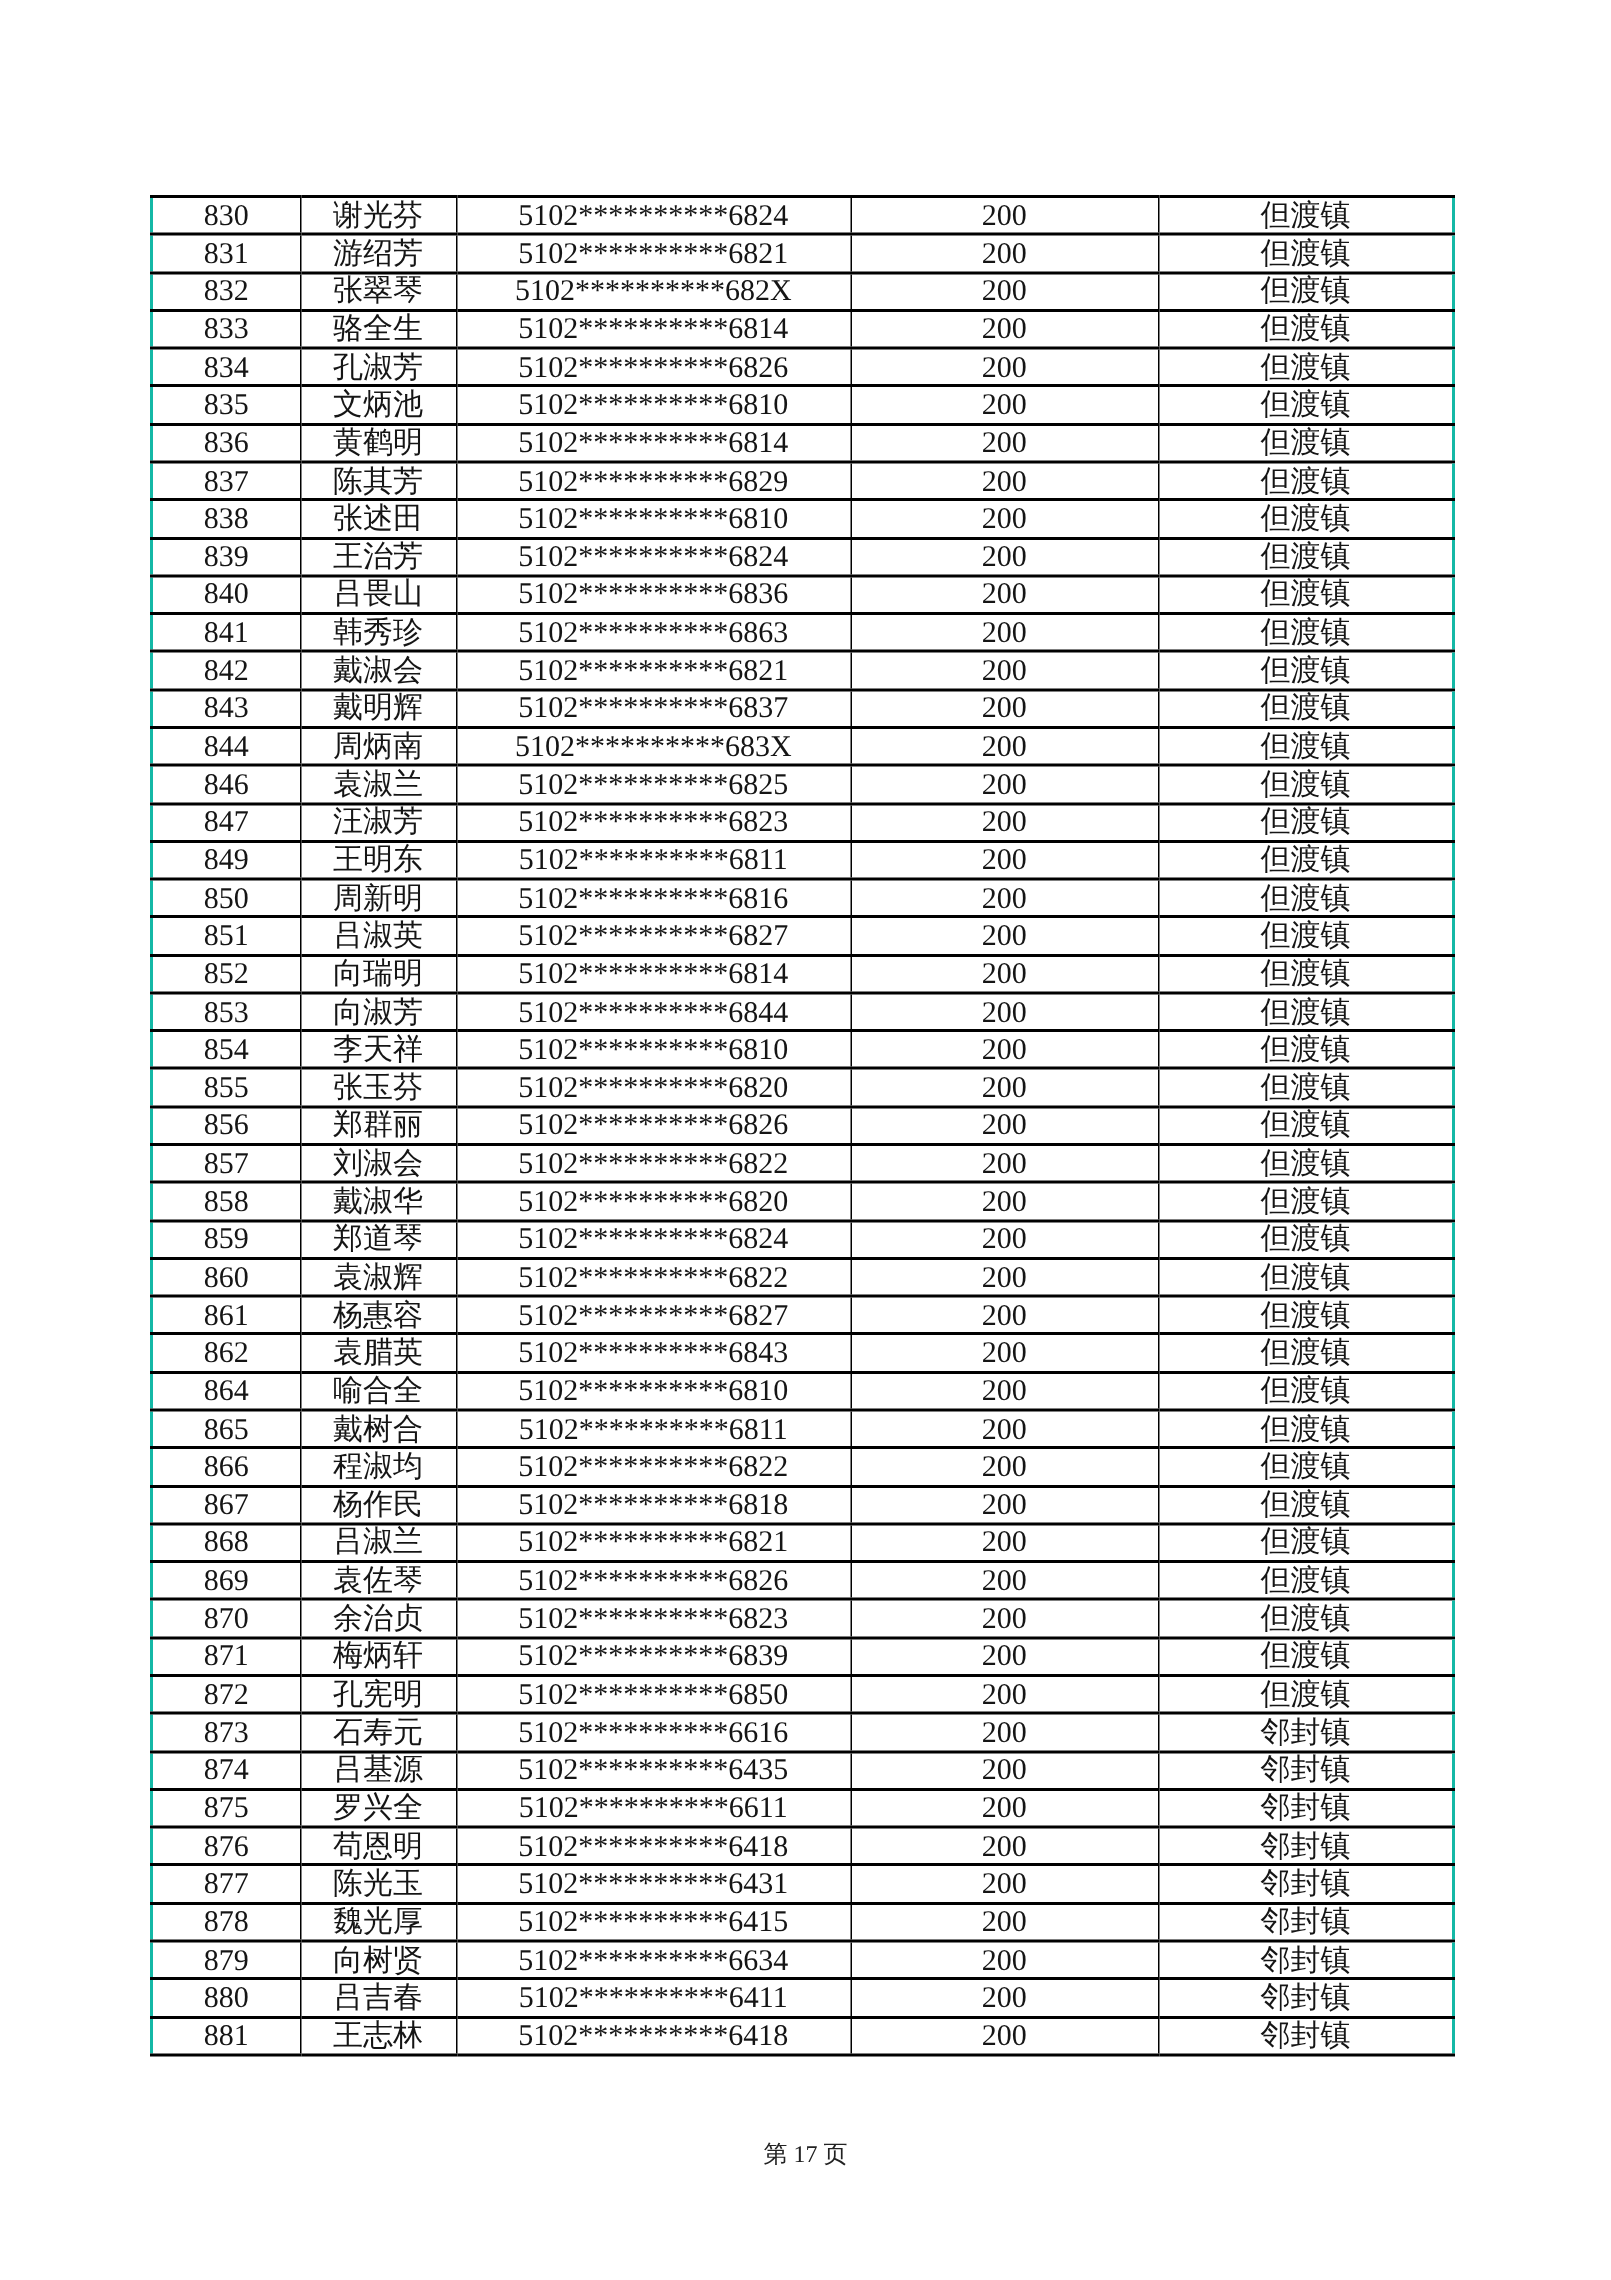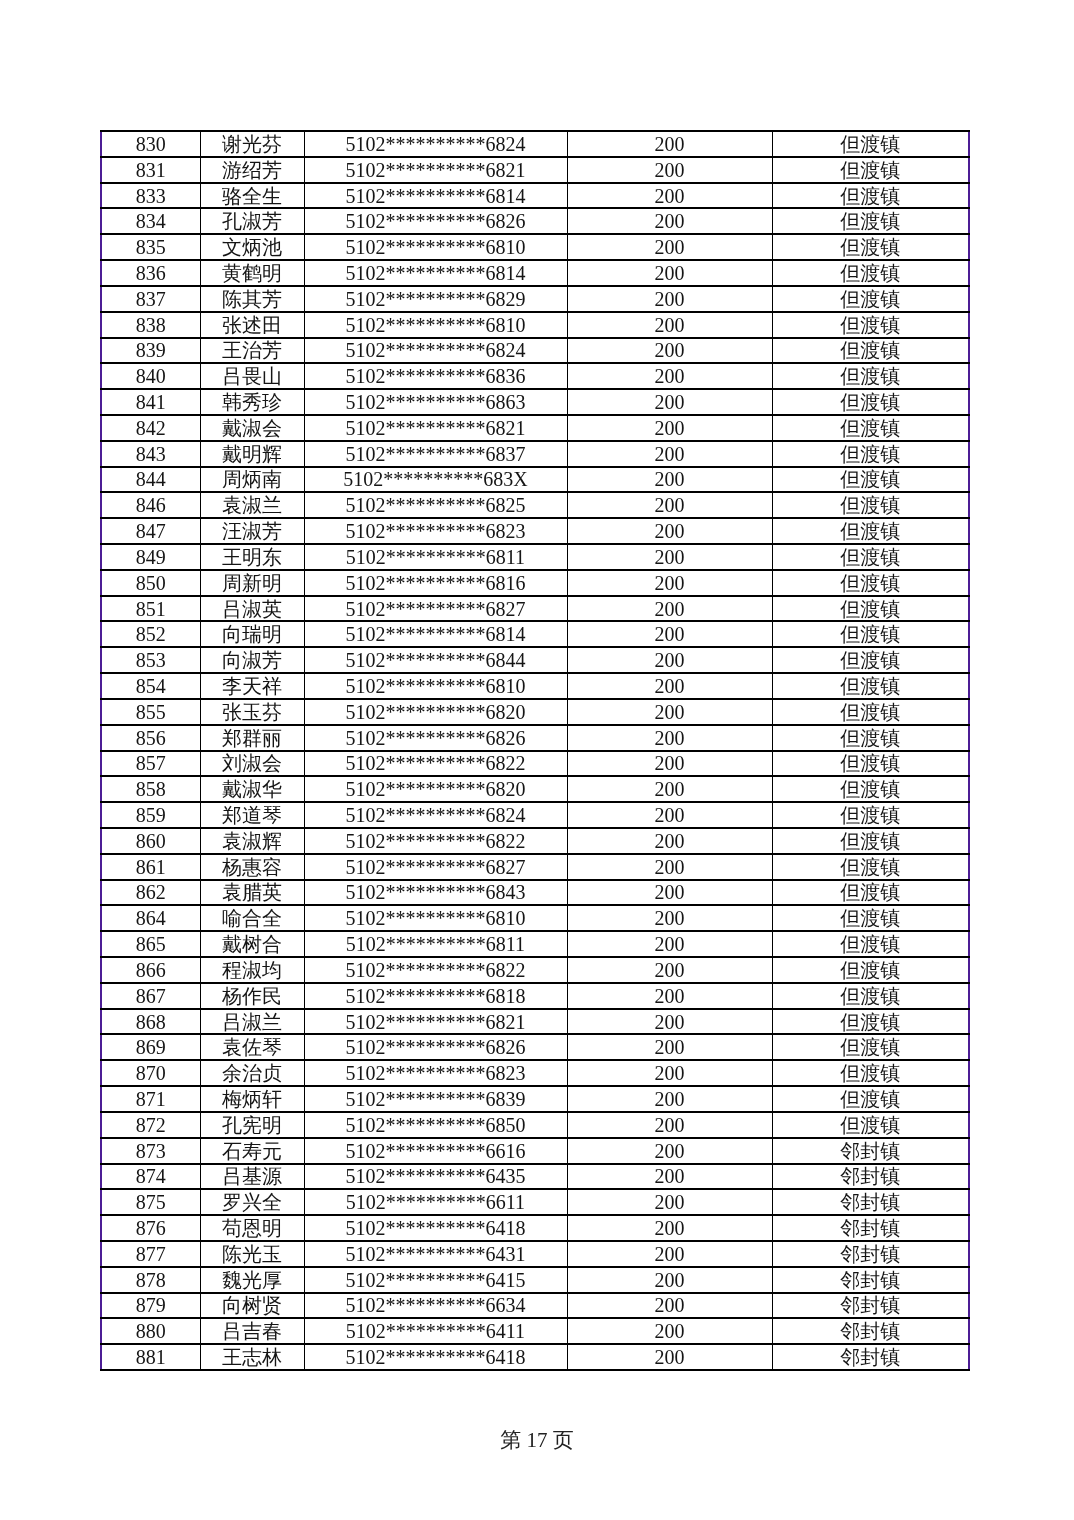--- a/index.html
+++ b/index.html
@@ -12,42 +12,42 @@
     color: #151515;
   }
   .doc-table {
     position: absolute;
     left: 100px;
     top: 130px;
     width: 868px;
     height: 1241px;
     border-collapse: collapse;
     table-layout: fixed;
-    border: 2px solid #4c1d95;
+    border: 2px solid #14b8a6;
   }
   .doc-table td {
     border-left: 1px solid #000;
     border-right: 1px solid #000;
     border-top: 2px solid #000;
     border-bottom: 2px solid #000;
     text-align: center;
     vertical-align: middle;
     font-size: 20px;
     line-height: 1;
     padding: 0;
     white-space: nowrap;
     overflow: hidden;
   }
   .footer {
     position: absolute;
     left: 0;
     top: 1426px;
     width: 100%;
     text-align: center;
-    font-size: 21px;
+    font-size: 16px;
     color: #222;
   }
 </style>
 </head>
 <body>
 
 <div>
   <table class="doc-table">
     <colgroup>
       <col style="width:99px">
@@ -66,20 +66,27 @@
   </tr>
 
   <tr>
     <td>831</td>
     <td>游绍芳</td>
     <td>5102**********6821</td>
     <td>200</td>
     <td>但渡镇</td>
   </tr>
 
+  <tr>
+    <td>832</td>
+    <td>张翠琴</td>
+    <td>5102**********682X</td>
+    <td>200</td>
+    <td>但渡镇</td>
+  </tr>
 
   <tr>
     <td>833</td>
     <td>骆全生</td>
     <td>5102**********6814</td>
     <td>200</td>
     <td>但渡镇</td>
   </tr>
 
   <tr>

